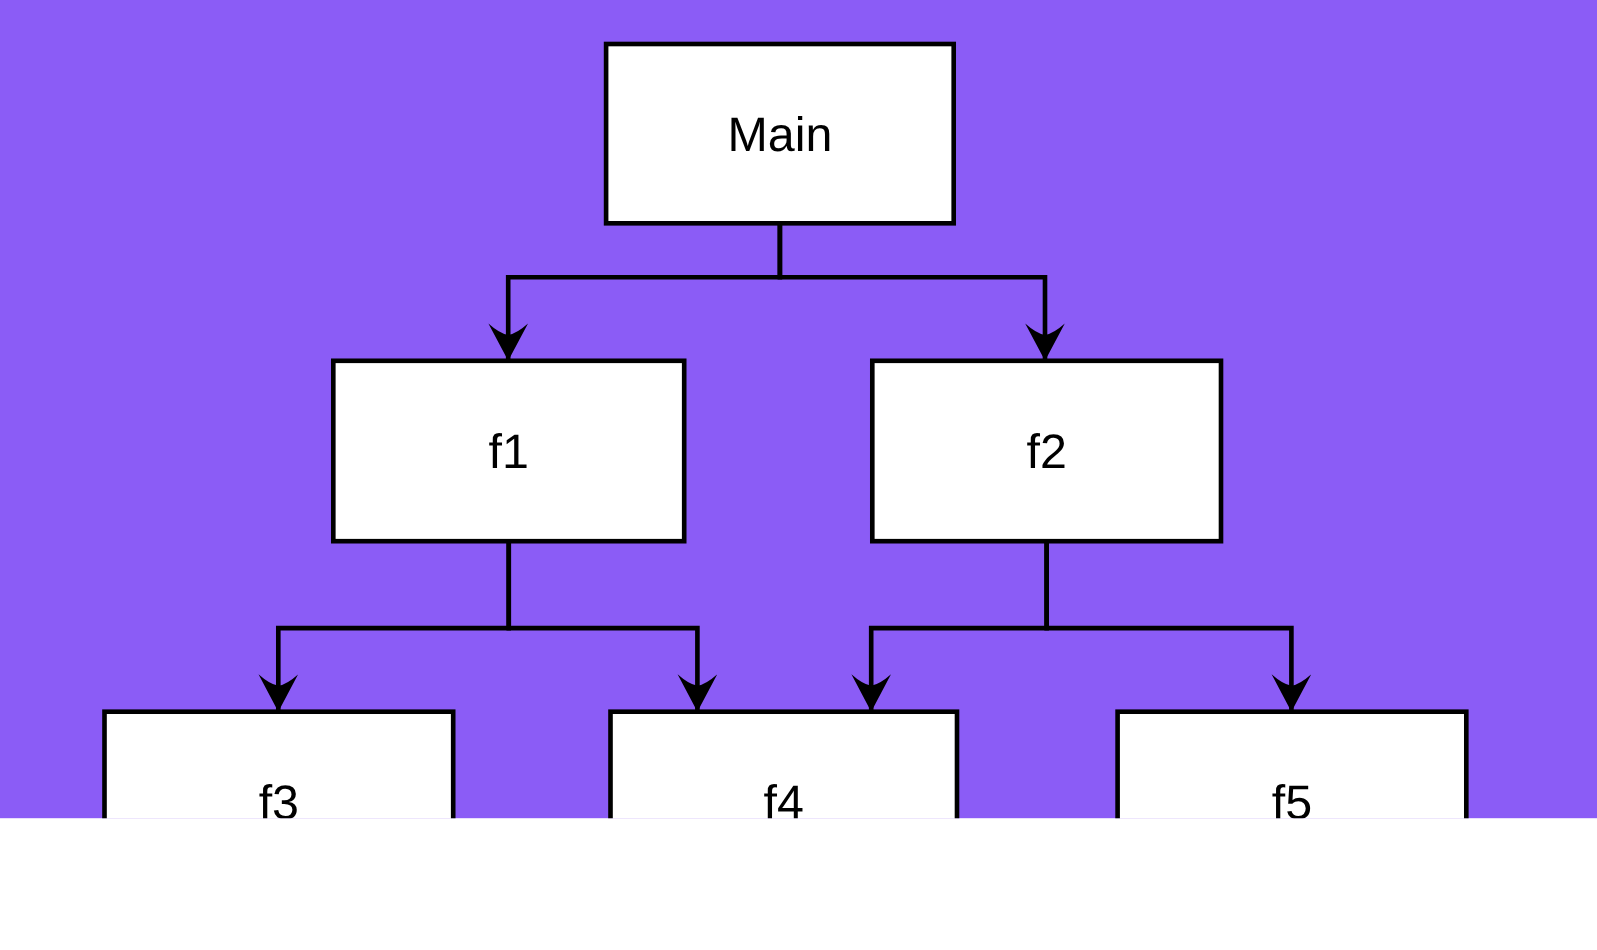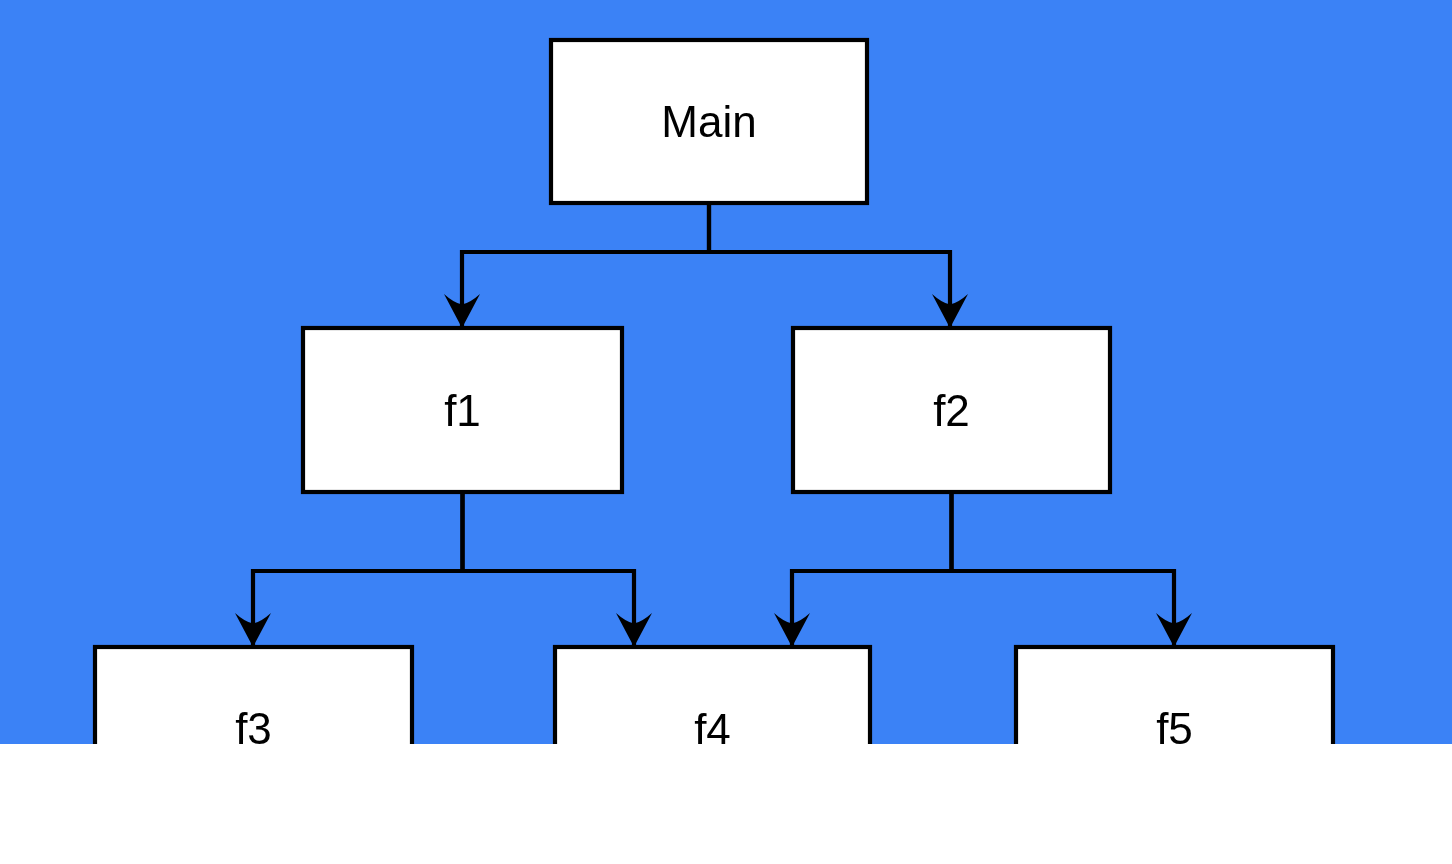--- a/index.html
+++ b/index.html
@@ -4,21 +4,21 @@
 <style>
   html, body {
     margin: 0;
     padding: 0;
     background: #ffffff;
   }
   .stage {
     position: relative;
     width: 1452px;
     height: 744px;
-    background: #3b82f6;
+    background: #8b5cf6;
     overflow: hidden;
   }
   .stage svg {
     display: block;
     width: 1452px;
     height: 864px;
   }
   .edge {
     fill: none;
     stroke: #000000;

